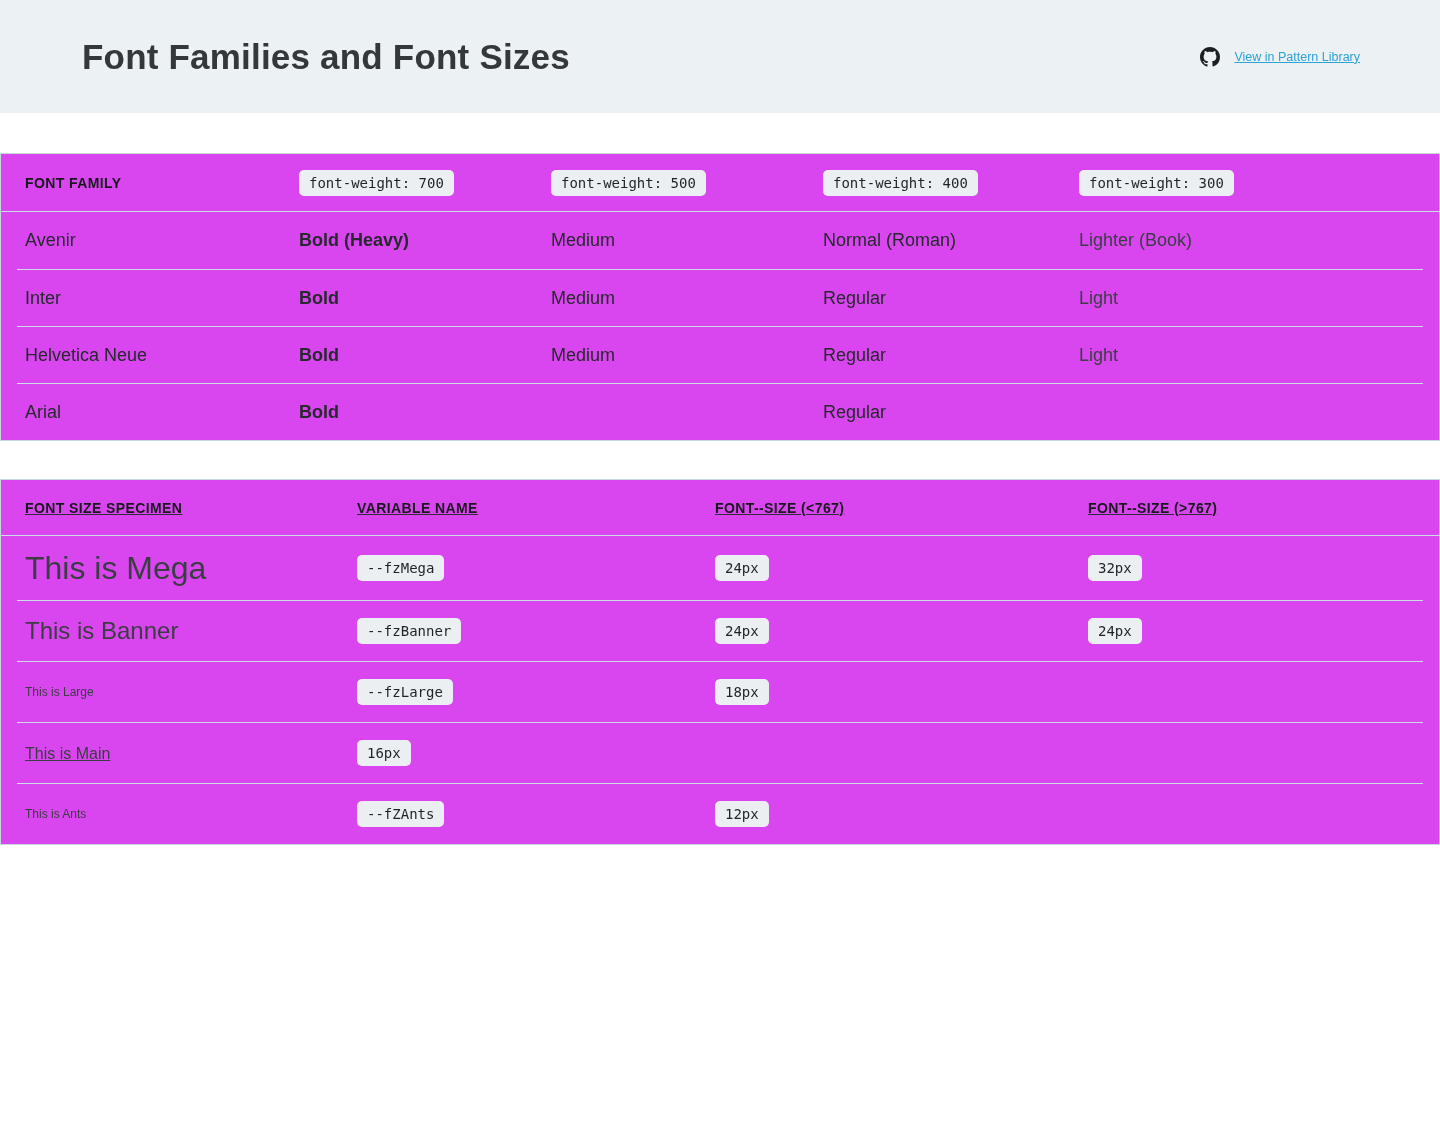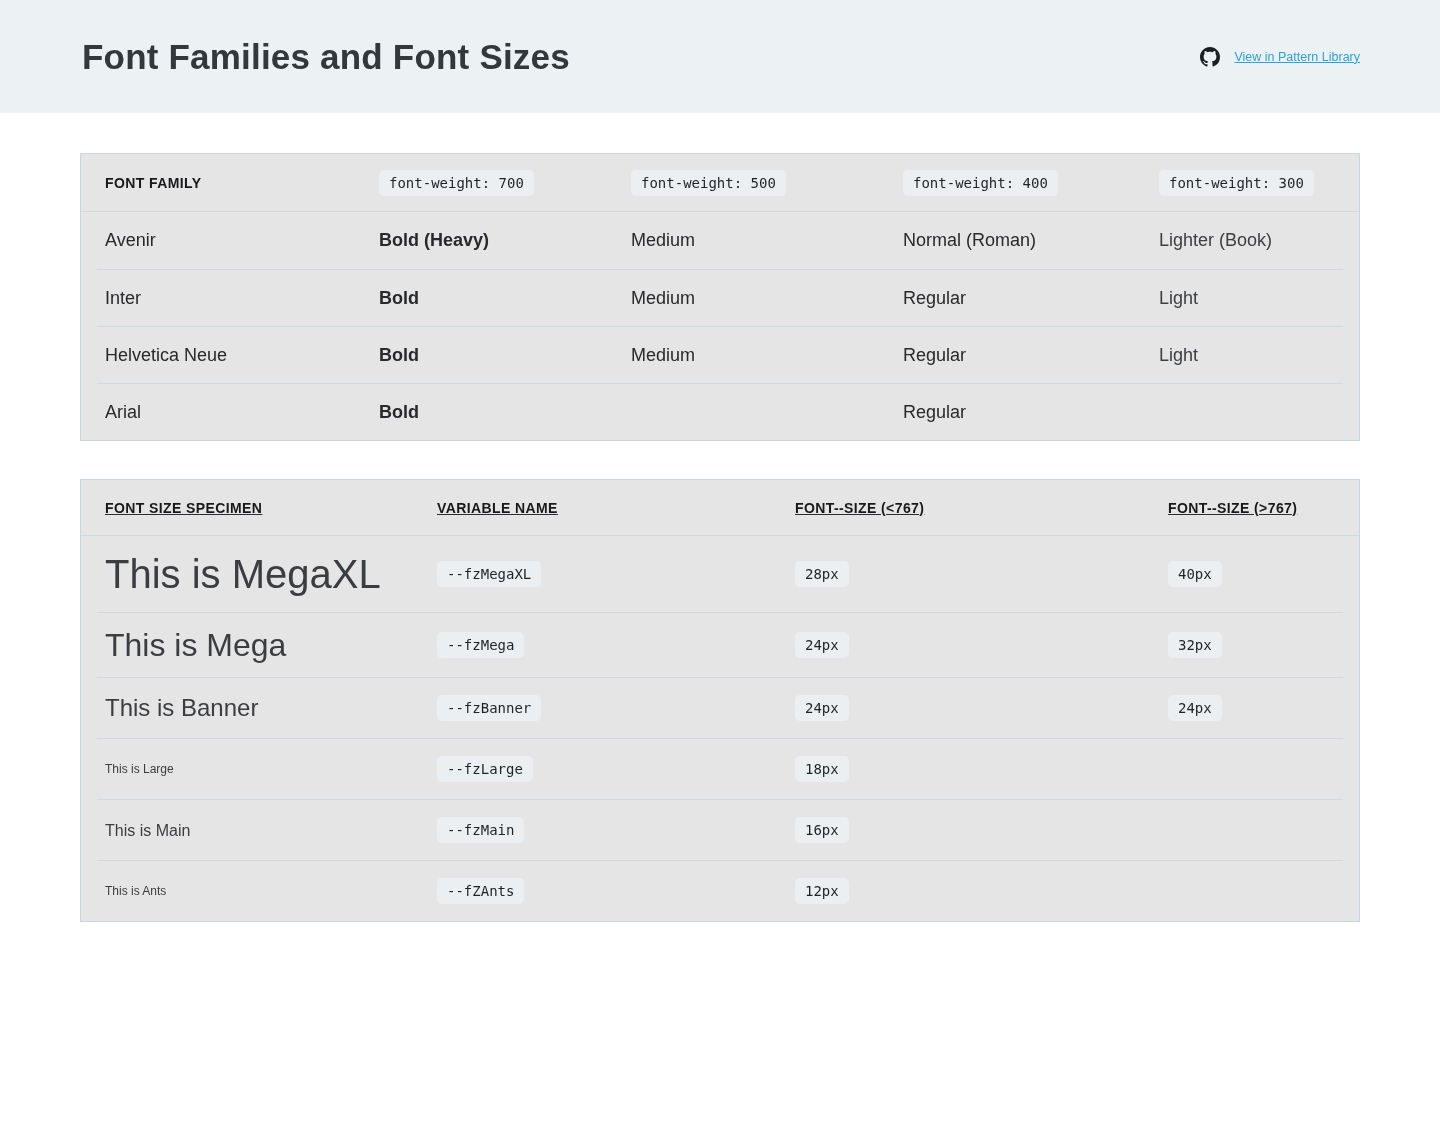--- a/index.html
+++ b/index.html
@@ -34,24 +34,24 @@
   .gh-icon svg { width: 20px; height: 20px; fill: #1b1f23; }
   .pattern-link {
     font-size: 12.5px;
     color: #2ba2d6;
     text-decoration: underline;
     cursor: pointer;
   }
 
   
   .panel {
-    width: 1280px;
+    width: 1440px;
     margin: 12px auto;
     border: 1px solid #c6d8df;
-    background: #e5e5e5;
+    background: #d946ef;
   }
   .panel + .panel { margin-top: 38px; }
   .panel-first { margin-top: 40px; }
 
   .head-row {
     display: grid;
     align-items: center;
     padding: 0 24px;
     border-bottom: 1px solid #ccdce3;
   }
@@ -94,21 +94,21 @@
   
   .fs-head { height: 56px; grid-template-columns: 332px 358px 373px 1fr; text-decoration: underline; }
   .fs-row  { min-height: 61px; padding-top: 9px; padding-bottom: 9px;
              grid-template-columns: 332px 358px 373px 1fr; }
   .specimen { color: #3a3e42; line-height: 1.45; font-weight: 400; }
   .spec-0 { font-size: 40px; }
   .spec-1 { font-size: 32px; }
   .spec-2 { font-size: 24px; }
   .spec-3 { font-size: 20px; }
   .spec-4 { font-size: 12px; }
-  .spec-5 { font-size: 16px; }
+  .spec-5 { font-size: 16px; text-decoration: underline; }
   .spec-6 { font-size: 14px; }
   .spec-7 { font-size: 12px; }
 </style>
 </head>
 <body>
 
 <header class="page-header">
   <h1 class="page-title">Font Families and Font Sizes</h1>
   <div class="header-link-wrap">
     <span class="gh-icon">
@@ -162,46 +162,39 @@
 
 <section class="panel">
   <div class="head-row fs-head">
     <span class="col-label">FONT SIZE SPECIMEN</span>
     <span class="col-label">VARIABLE NAME</span>
     <span class="col-label">FONT--SIZE (&lt;767)</span>
     <span class="col-label">FONT--SIZE (&gt;767)</span>
   </div>
   <div class="rows-wrap">
     <div class="d-row fs-row">
-      <span class="specimen spec-0">This is MegaXL</span>
-      <span><span class="badge">--fzMegaXL</span></span>
-      <span><span class="badge">28px</span></span>
-      <span><span class="badge">40px</span></span>
-    </div>
-    <div class="d-row fs-row">
       <span class="specimen spec-1">This is Mega</span>
       <span><span class="badge">--fzMega</span></span>
       <span><span class="badge">24px</span></span>
       <span><span class="badge">32px</span></span>
     </div>
     <div class="d-row fs-row">
       <span class="specimen spec-2">This is Banner</span>
       <span><span class="badge">--fzBanner</span></span>
       <span><span class="badge">24px</span></span>
       <span><span class="badge">24px</span></span>
     </div>
     <div class="d-row fs-row">
       <span class="specimen spec-4">This is Large</span>
       <span><span class="badge">--fzLarge</span></span>
       <span><span class="badge">18px</span></span>
       <span></span>
     </div>
     <div class="d-row fs-row">
       <span class="specimen spec-5">This is Main</span>
-      <span><span class="badge">--fzMain</span></span>
       <span><span class="badge">16px</span></span>
       <span></span>
     </div>
     <div class="d-row fs-row">
       <span class="specimen spec-7">This is Ants</span>
       <span><span class="badge">--fZAnts</span></span>
       <span><span class="badge">12px</span></span>
       <span></span>
     </div>
   </div>

